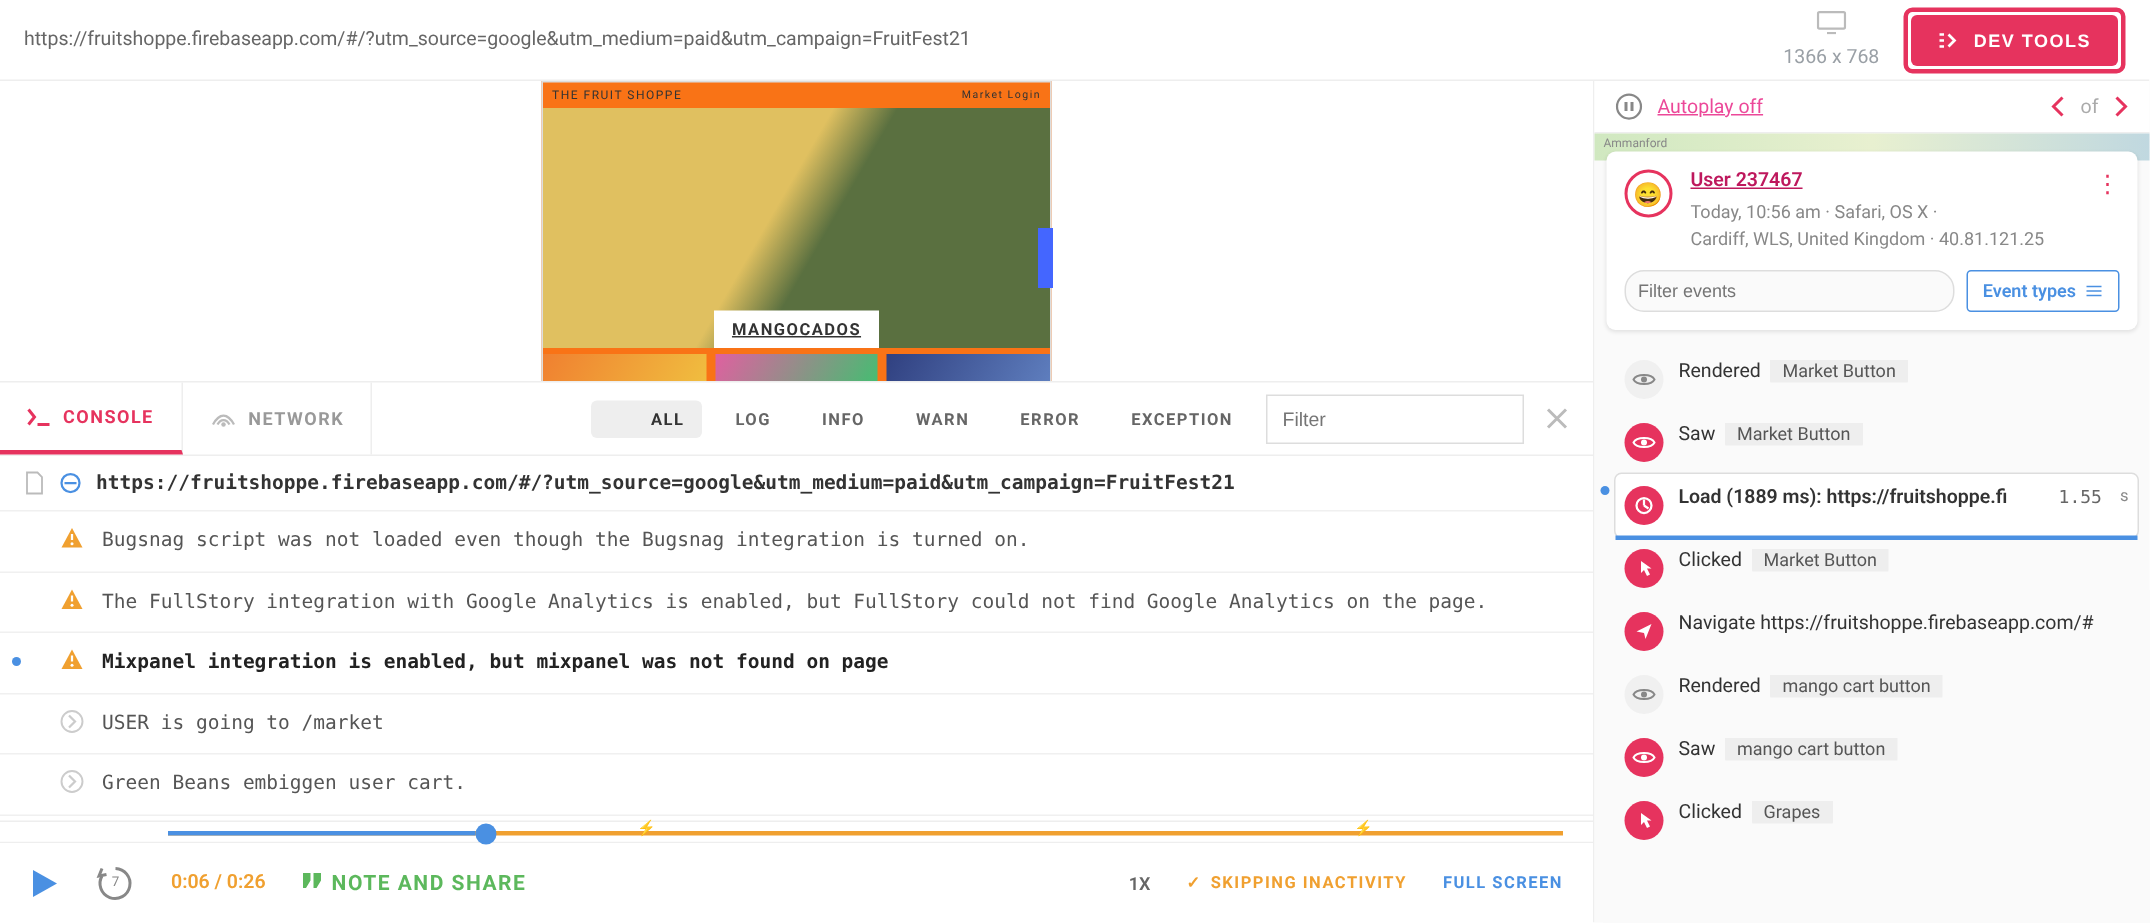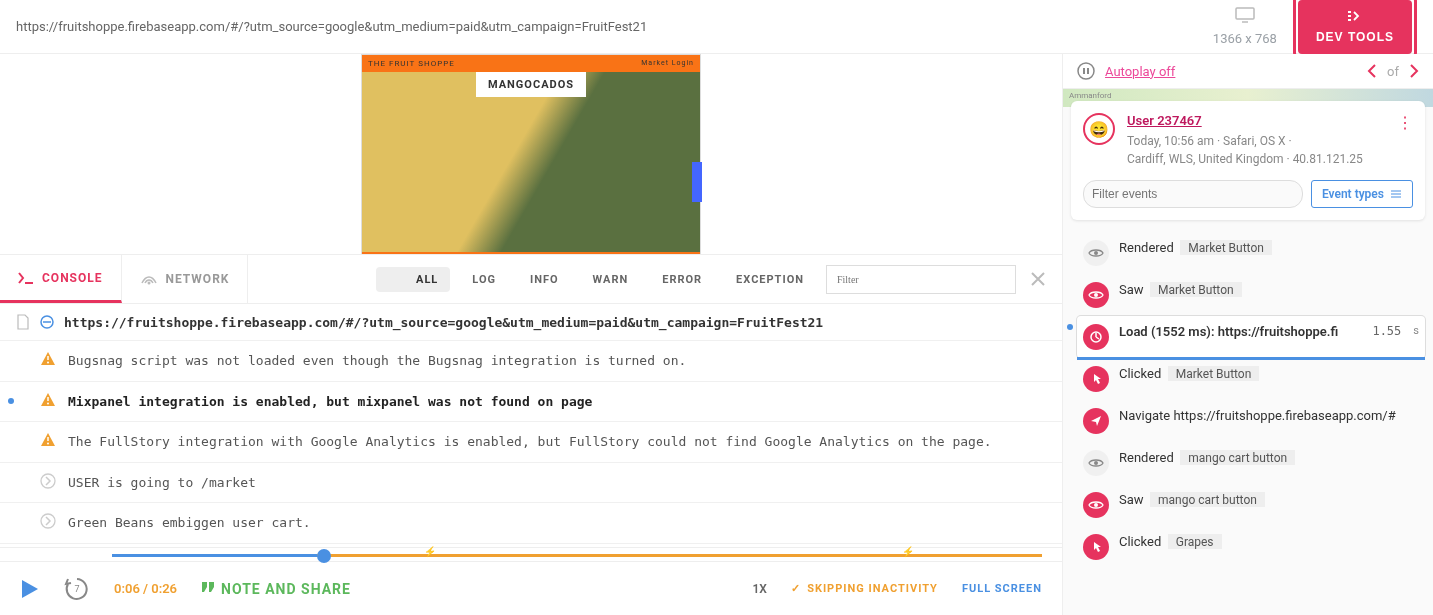--- a/index.html
+++ b/index.html
@@ -2,49 +2,49 @@
 <html><head>
 <meta charset="utf-8">
 <style>
 * { box-sizing: border-box; margin: 0; padding: 0; }
 body { font-family: -apple-system, BlinkMacSystemFont, "Segoe UI", Roboto, sans-serif; font-size: 13px; color: #333; background: #fff; width: 1433px; height: 615px; overflow: hidden; position: relative; }
 
 
 .topbar { display: flex; align-items: center; height: 54px; padding: 0 16px; border-bottom: 1px solid #eee; }
 .topbar .url { flex: 1; color: #666; font-size: 13px; }
 .viewport { display: flex; align-items: center; gap: 8px; color: #9aa0a6; margin-right: 16px; flex-direction: column; }
-.devtools-btn { background: #e6335e; color: #fff; border: none; padding: 10px 18px; border-radius: 4px; font-weight: 700; letter-spacing: 1px; font-size: 12px; display: flex; align-items: center; gap: 8px; cursor: pointer; flex-direction: column; }
+.devtools-btn { background: #e6335e; color: #fff; border: none; padding: 10px 18px; border-radius: 4px; font-weight: 700; letter-spacing: 1px; font-size: 12px; display: flex; align-items: center; gap: 8px; cursor: pointer; }
 .devtools-wrap { border: 3px solid #e6335e; border-radius: 6px; padding: 2px; }
 
 
 .main { display: flex; height: calc(100% - 54px); }
 .left { flex: 1; display: flex; flex-direction: column; border-right: 1px solid #eee; min-width: 0; }
 .right { width: 370px; background: #fafafa; display: flex; flex-direction: column; }
 
 
 .preview { flex: 0 0 200px; background: #fff; display: flex; justify-content: center; align-items: flex-start; overflow: hidden; }
 .site { width: 340px; border: 1px solid #ddd; background: #f97316; }
 .site-hdr { display: flex; justify-content: space-between; padding: 4px 6px; font-size: 8px; letter-spacing: 1px; }
-.hero { position: relative; height: 180px; background: linear-gradient(120deg,#e0c060 0%,#e0c060 45%,#5a7040 55%,#5a7040 100%); display:flex; align-items:flex-start; justify-content:center;}
+.hero { position: relative; height: 160px; background: linear-gradient(120deg,#e0c060 0%,#e0c060 45%,#5a7040 55%,#5a7040 100%); display:flex; align-items:flex-end; justify-content:center;text-decoration:underline;}
 .hero-label { background: #fff; padding: 6px 12px; font-weight: 700; font-size: 11px; letter-spacing: 1px; }
 .tab-vert { position:absolute; right:-2px; top:50%; width:10px; height:40px; background:#4466ff; }
 .thumbs { display:flex; gap:6px; padding:4px 0 0 0; }
 .thumb { flex:1; height:26px; }
 .t1 { background: linear-gradient(120deg,#f08030,#f0c040); }
 .t2 { background: linear-gradient(120deg,#e060a0,#40c070); }
 .t3 { background: linear-gradient(120deg,#304080,#6080c0); }
 
 
 .console-tabs { display:flex; align-items:center; height:50px; border-top:1px solid #eee; border-bottom:1px solid #eee; }
 .ctab { display:flex; align-items:center; gap:8px; padding:0 18px; height:100%; font-weight:700; letter-spacing:1px; font-size:12px; color:#999; cursor:pointer; border-right:1px solid #eee; }
 .ctab.active { color:#e6335e; border-bottom:3px solid #e6335e; }
 .filter-row { display:flex; align-items:center; gap:10px; margin-left:auto; padding-right:12px; }
 .pill { padding:6px 12px; font-size:11px; letter-spacing:1px; font-weight:700; color:#666; cursor:pointer; }
 .pill.active { background:#eee; border-radius:4px; color:#333;padding-left:40px; }
-.filter-inp { width:190px; padding:8px 10px; border:1px solid #ddd; font-family:Liberation Serif, serif; font-size:10px; }
+.filter-inp { width:172px; padding:8px 10px; border:1px solid #ddd; font-family:Liberation Sans, sans-serif; font-size:13px; }
 .close-x { width:24px; height:24px; color:#bbb; cursor:pointer; display:flex; align-items:center; justify-content:center; font-size:20px; }
 
 
 .console-body { flex:1; overflow:auto; }
 .urlrow { display:flex; align-items:center; gap:10px; padding:10px 16px; border-bottom:1px solid #f0f0f0; font-family:monospace; font-size:13px; }
 .logrow { display:flex; align-items:flex-start; gap:12px; padding:10px 16px 10px 40px; border-bottom:1px solid #f0f0f0; font-family:monospace; font-size:13px; color:#555; position:relative; }
 .logrow.bold { color:#222; font-weight:600; }
 .logrow .dot { position:absolute; left:8px; top:16px; width:6px; height:6px; background:#4a90e2; border-radius:50%; }
 .wicon { width:16px; height:16px; flex-shrink:0; }
 .logtext { flex:1; line-height:1.5; }
@@ -185,36 +185,36 @@
         <span style="font-weight:600;">https://fruitshoppe.firebaseapp.com/#/?utm_source=google&amp;utm_medium=paid&amp;utm_campaign=FruitFest21</span>
       </div>
       <div class="logrow">
         <svg class="wicon">
             <path d="M8 1l7 13H1z" fill="#f0a030"></path>
             <line x1="8" y1="5" x2="8" y2="9" stroke="#fff" stroke-width="1.5"></line>
             <circle cx="8" cy="11.5" r="1" fill="#fff"></circle>
           </svg>
         <div class="logtext">Bugsnag script was not loaded even though the Bugsnag integration is turned on.</div>
       </div>
-      <div class="logrow bold">
-        <div class="dot"></div>
+      <div class="logrow">
         <svg class="wicon">
             <path d="M8 1l7 13H1z" fill="#f0a030"></path>
             <line x1="8" y1="5" x2="8" y2="9" stroke="#fff" stroke-width="1.5"></line>
             <circle cx="8" cy="11.5" r="1" fill="#fff"></circle>
           </svg>
-        <div class="logtext">Mixpanel integration is enabled, but mixpanel was not found on page</div>
-      </div>
-      <div class="logrow">
+        <div class="logtext">The FullStory integration with Google Analytics is enabled, but FullStory could not find Google Analytics on the page.</div>
+      </div>
+      <div class="logrow bold">
+        <div class="dot"></div>
         <svg class="wicon">
             <path d="M8 1l7 13H1z" fill="#f0a030"></path>
             <line x1="8" y1="5" x2="8" y2="9" stroke="#fff" stroke-width="1.5"></line>
             <circle cx="8" cy="11.5" r="1" fill="#fff"></circle>
           </svg>
-        <div class="logtext">The FullStory integration with Google Analytics is enabled, but FullStory could not find Google Analytics on the page.</div>
+        <div class="logtext">Mixpanel integration is enabled, but mixpanel was not found on page</div>
       </div>
       <div class="logrow">
         <svg class="wicon">
             <circle cx="8" cy="8" r="7" fill="none" stroke="#ccc" stroke-width="1.3"></circle>
             <path d="M6 4l4 4-4 4" fill="none" stroke="#ccc" stroke-width="1.5"></path>
           </svg>
         <div class="logtext">USER is going to /market</div>
       </div>
       <div class="logrow">
         <svg class="wicon">
@@ -336,21 +336,21 @@
         <span class="evlabel"><span>Saw</span>&nbsp;&nbsp;<span class="tag">Market Button</span></span>
       </div>
       <div class="evrow active">
         <div class="evdot"></div>
         <div class="evicon pink">
             <svg width="14" height="14">
               <circle cx="7" cy="7" r="5" fill="none" stroke="#fff" stroke-width="1.5"></circle>
               <path d="M7 7V3M7 7l3 2" stroke="#fff" stroke-width="1.5"></path>
             </svg>
           </div>
-        <span class="evlabel" style="font-weight:600;">Load (1552 ms): https://fruitshoppe.fi</span>
+        <span class="evlabel" style="font-weight:600;">Load (1889 ms): https://fruitshoppe.fi</span>
         <span class="evtime">1.55</span>
           <span class="evunit">s</span>
       </div>
       <div class="evrow">
         <div class="evicon pink">
             <svg width="14" height="14">
               <path d="M5 2v8l2-2 2 4 2-1-2-4h3z" fill="#fff"></path>
             </svg>
           </div>
         <span class="evlabel"><span>Clicked</span>&nbsp;&nbsp;<span class="tag">Market Button</span></span>

